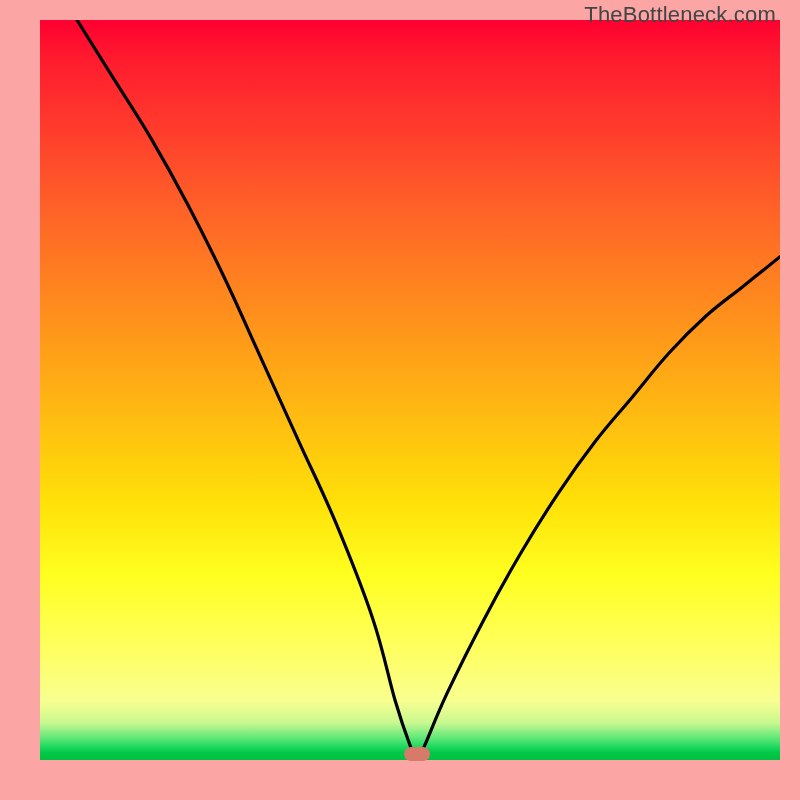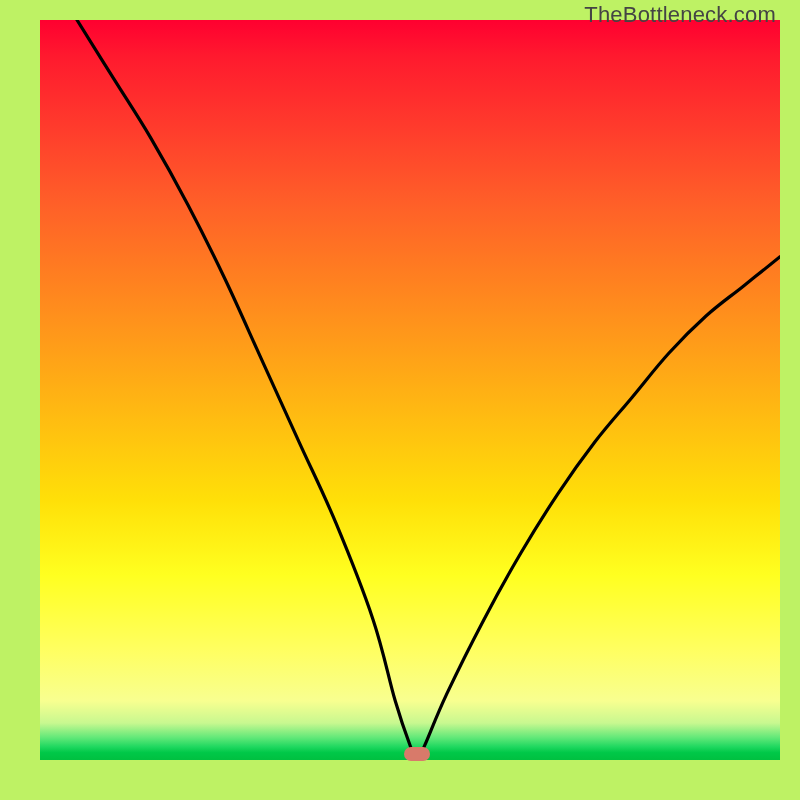--- a/index.html
+++ b/index.html
@@ -8,21 +8,21 @@
     width: 800px;
     height: 800px;
     background: #000;
     overflow: hidden;
     font-family: Arial, Helvetica, sans-serif;
   }
   .frame {
     position: relative;
     width: 800px;
     height: 800px;
-    background: #bef264;
+    background: #fca5a5;
   }
   .plot-area {
     position: absolute;
     left: 40px;
     top: 20px;
     width: 740px;
     height: 740px;
     
     background: linear-gradient(
       to bottom,

